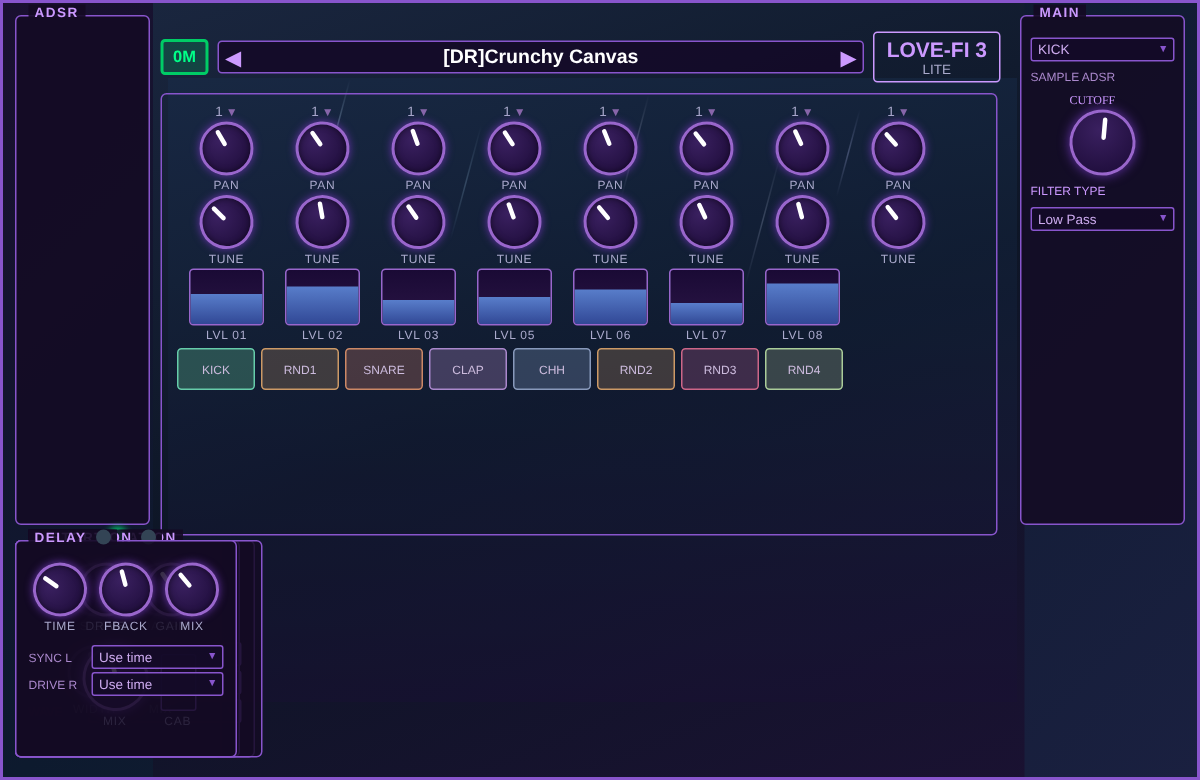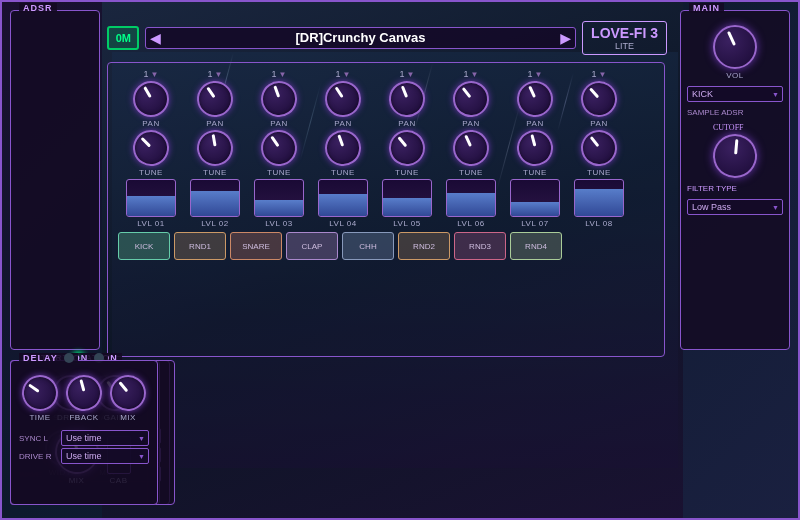--- a/index.html
+++ b/index.html
@@ -56,21 +56,21 @@
     .om-button {
       background: rgba(0,200,100,0.2);
       border: 2px solid #00cc66;
       color: #00ff88;
       font-weight: bold;
       font-size: 11px;
       padding: 4px 6px;
       border-radius: 3px;
       cursor: pointer;
       min-width: 32px;
-      text-align: right;
+      text-align: center;
     }
 
     .preset-nav {
       display: flex;
       align-items: center;
       flex: 1;
       border: 1px solid #8855cc;
       border-radius: 3px;
       background: rgba(20,10,40,0.9);
       padding: 2px 4px;
@@ -514,26 +514,20 @@
         <div class="knob-label">LVL 02</div>
       </div>
       <div class="track-cell">
         <div style="width:50px;height:38px;border:1px solid #9966cc;border-radius:3px;background:linear-gradient(180deg,#1a0a35,#2a1545);position:relative;overflow:hidden;cursor:pointer;">
           <div style="position:absolute;bottom:0;left:0;right:0;height:45%;background:linear-gradient(180deg,#6699ee,#3355aa);opacity:0.8;"></div>
         </div>
         <div class="knob-label">LVL 03</div>
       </div>
       <div class="track-cell">
         <div style="width:50px;height:38px;border:1px solid #9966cc;border-radius:3px;background:linear-gradient(180deg,#1a0a35,#2a1545);position:relative;overflow:hidden;cursor:pointer;">
-          <div style="position:absolute;bottom:0;left:0;right:0;height:60%;background:linear-gradient(180deg,#6699ee,#3355aa);opacity:0.8;"></div>
-        </div>
-        <div class="knob-label">LVL 04</div>
-      </div>
-      <div class="track-cell">
-        <div style="width:50px;height:38px;border:1px solid #9966cc;border-radius:3px;background:linear-gradient(180deg,#1a0a35,#2a1545);position:relative;overflow:hidden;cursor:pointer;">
           <div style="position:absolute;bottom:0;left:0;right:0;height:50%;background:linear-gradient(180deg,#6699ee,#3355aa);opacity:0.8;"></div>
         </div>
         <div class="knob-label">LVL 05</div>
       </div>
       <div class="track-cell">
         <div style="width:50px;height:38px;border:1px solid #9966cc;border-radius:3px;background:linear-gradient(180deg,#1a0a35,#2a1545);position:relative;overflow:hidden;cursor:pointer;">
           <div style="position:absolute;bottom:0;left:0;right:0;height:65%;background:linear-gradient(180deg,#6699ee,#3355aa);opacity:0.8;"></div>
         </div>
         <div class="knob-label">LVL 06</div>
       </div>
@@ -560,24 +554,20 @@
       <div class="pad pad-rnd2">RND2</div>
       <div class="pad pad-rnd3">RND3</div>
       <div class="pad pad-rnd4">RND4</div>
     </div>
 
   </div>
 
   <div class="panel main-panel">
     <span class="panel-title">MAIN</span>
     <div class="main-panel-inner">
-      <div style="display:flex;flex-direction:column;align-items:center;">
-        <div class="knob-lg"></div>
-        <div class="knob-label">VOL</div>
-      </div>
       <div class="select-wrapper">
         <select class="select-field">
           <option>KICK</option>
           <option>SNARE</option>
           <option>HI-HAT</option>
           <option>CLAP</option>
         </select>
       </div>
       <div style="font-size:8px;color:#aa88cc;align-self:flex-start;">SAMPLE ADSR</div>
       <div style="display:flex;flex-direction:column;align-items:center;font-family:Liberation Serif, serif;">

